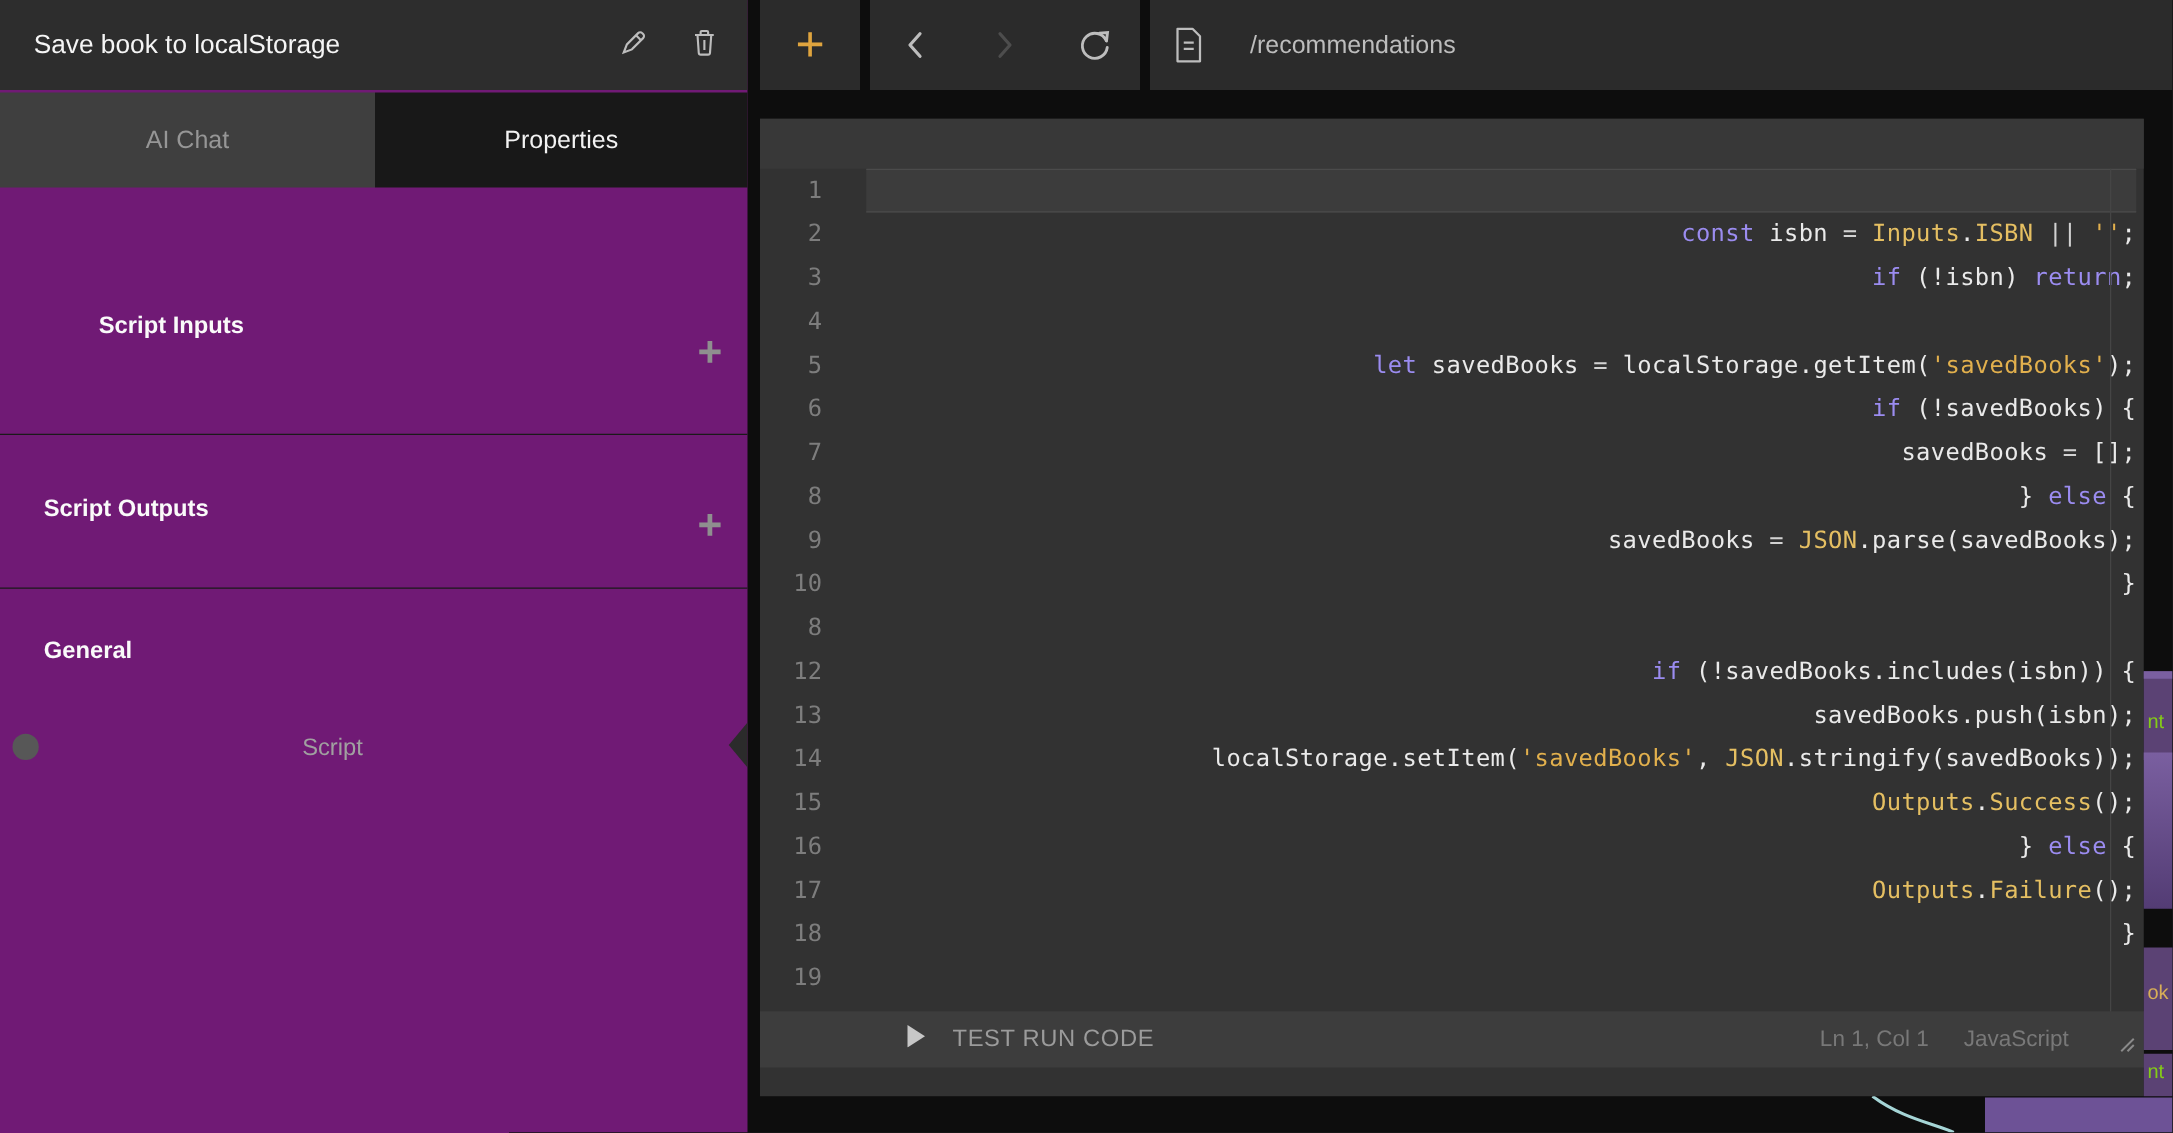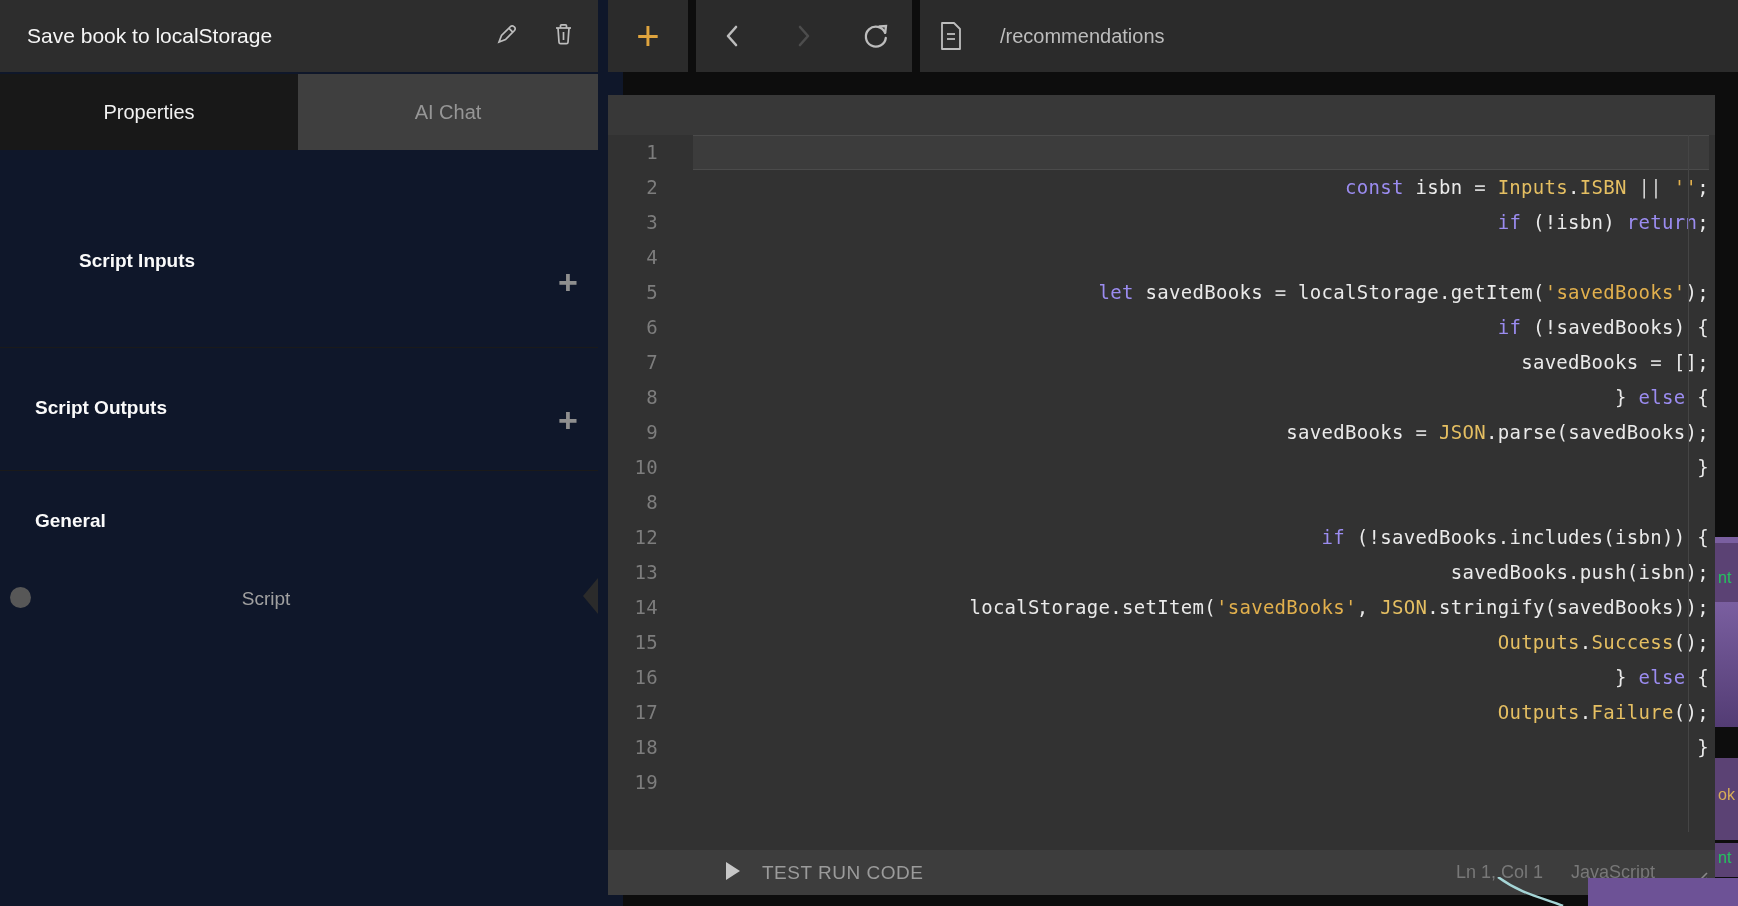--- a/index.html
+++ b/index.html
@@ -1,21 +1,21 @@
 <!DOCTYPE html>
 <html><head>
 <meta charset="utf-8">
 <style>
   html,body{margin:0;padding:0;background:#0d0d0d;}
   body{width:1738px;height:906px;position:relative;overflow:hidden;
        font-family:"Liberation Sans",sans-serif;-webkit-font-smoothing:antialiased;}
   .abs{position:absolute;}
 
   
-  .left-panel{left:0;top:0;width:598px;height:906px;background:#0f172a;padding-left:25px;}
+  .left-panel{left:0;top:0;width:598px;height:906px;background:#701a75;}
   .panel-header{left:0;top:0;width:598px;height:72px;background:#2d2d2d;
                 display:flex;align-items:center;}
   .panel-title{color:#f5f5f5;font-size:21px;margin-left:27px;flex:0 0 auto;}
   .hdr-spacer{flex:1;}
   .icon-btn{width:34px;height:34px;display:flex;align-items:center;justify-content:center;cursor:pointer;}
   .tabs{left:0;top:74px;width:598px;height:76px;display:flex;}
   .tab{display:flex;align-items:center;justify-content:center;font-size:20px;cursor:pointer;}
   .tab-aichat{width:300px;background:#3f3f3f;color:#969696;}
   .tab-props{width:298px;background:#181818;color:#f2f2f2;}
 
@@ -47,31 +47,31 @@
   .line{display:flex;height:35px;white-space:pre;}
   .num{width:60px;flex:0 0 60px;text-align:right;padding-right:10px;box-sizing:border-box;
        color:#7d7d7d;user-select:none;}
   .code{flex:1;margin-left:25px;margin-right:6px;padding-left:4px;text-align:right;}
   .line.active .code{background:#3c3c3c;border-top:1px solid #4b4b4b;border-bottom:1px solid #4b4b4b;
                      height:33px;line-height:33px;}
   .tok-k{color:#9b8cf0;} .tok-g{color:#e5bf62;} .tok-s{color:#e2b04d;}
   .tok-t{color:#eaeaea;} .tok-o{color:#d2d2d2;}
   .ruler{left:1080px;top:40px;width:1px;height:697px;background:#454545;}
 
-  .statusbar{left:0;top:755px;width:100%;height:45px;background:#3d3d3d;
+  .statusbar{left:0;top:714px;width:100%;height:45px;background:#3d3d3d;
              display:flex;align-items:center;}
   .run-wrap{display:flex;align-items:center;margin-left:117px;cursor:pointer;}
   .run-label{color:#9b9b9b;font-size:19px;letter-spacing:.5px;margin-left:22px;}
   .sb-spacer{flex:1;}
   .sb-right{color:#787878;font-size:18px;margin-right:28px;}
   .sb-lang{margin-right:60px;}
   .resize-handle{position:absolute;right:6px;bottom:6px;}
 
   
-  .frag{background:#5b4274;overflow:hidden;color:#22c55e;
+  .frag{background:#5b4274;overflow:hidden;color:#84cc16;
         font-family:"Liberation Sans",sans-serif;font-size:16px;}
   .frag span{position:absolute;left:3px;}
   .frag1{left:1715px;top:537px;width:23px;height:65px;border-top:6px solid #7a5fa0;}
   .frag2{left:1715px;top:602px;width:23px;height:125px;
          background:linear-gradient(#7a5fa0,#533c74);}
   .frag3{left:1715px;top:758px;width:45px;height:82px;color:#d8ae57;}
   .frag4{left:1715px;top:843px;width:23px;height:34px;}
   .frag5{left:1588px;top:878px;width:150px;height:28px;background:#6d5296;}
   .wire-svg{left:1460px;top:877px;}
 </style>
@@ -97,22 +97,22 @@
           <path d="M4 6 h15"></path>
             <path d="M8.5 6 V3.8 a1 1 0 0 1 1-1 h4 a1 1 0 0 1 1 1 V6"></path>
           <path d="M6 6 l1 14.2 a1.6 1.6 0 0 0 1.6 1.5 h5.8 a1.6 1.6 0 0 0 1.6-1.5 L17 6"></path>
           <line x1="11.5" y1="10" x2="11.5" y2="18"></line>
         </svg>
       </span>
     </div>
   </div>
 
   <div class="abs tabs">
+    <div class="tab tab-aichat">AI Chat</div>
     <div class="tab tab-props">Properties</div>
-    <div class="tab tab-aichat">AI Chat</div>
   </div>
 
   <div class="abs sec-title" style="left:49px;top:250px;margin-left:30px;">Script Inputs</div>
   <div class="abs plus-btn" style="left:551px;top:265px;">+</div>
   <div class="abs divider" style="top:347px;"></div>
 
   <div class="abs sec-title" style="left:35px;top:397px;">Script Outputs</div>
   <div class="abs plus-btn" style="left:551px;top:403px;">+</div>
   <div class="abs divider" style="top:470px;"></div>
 

